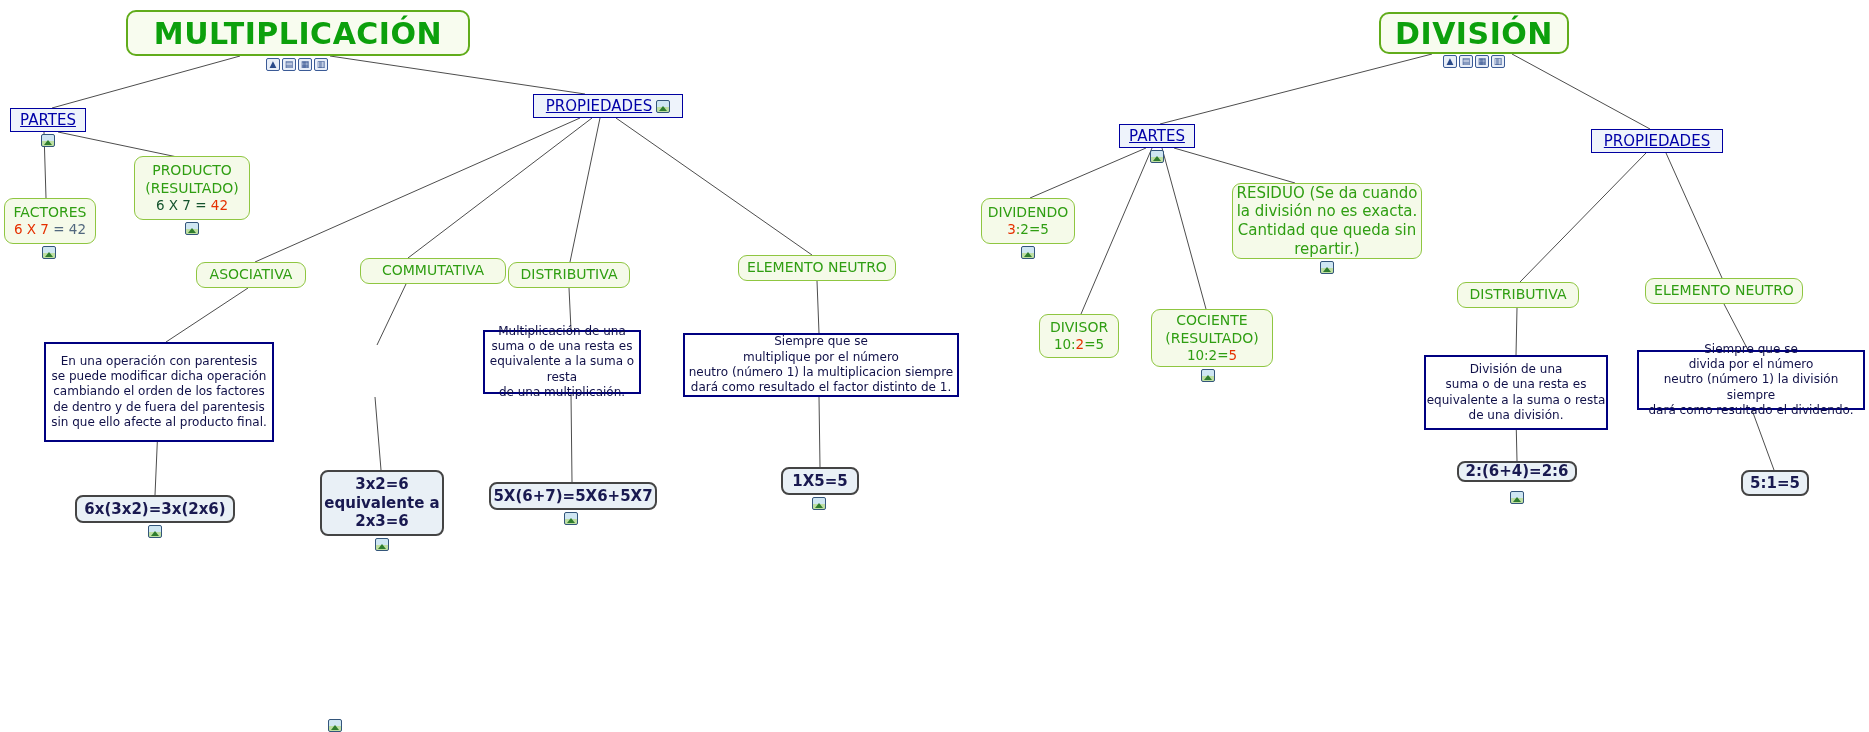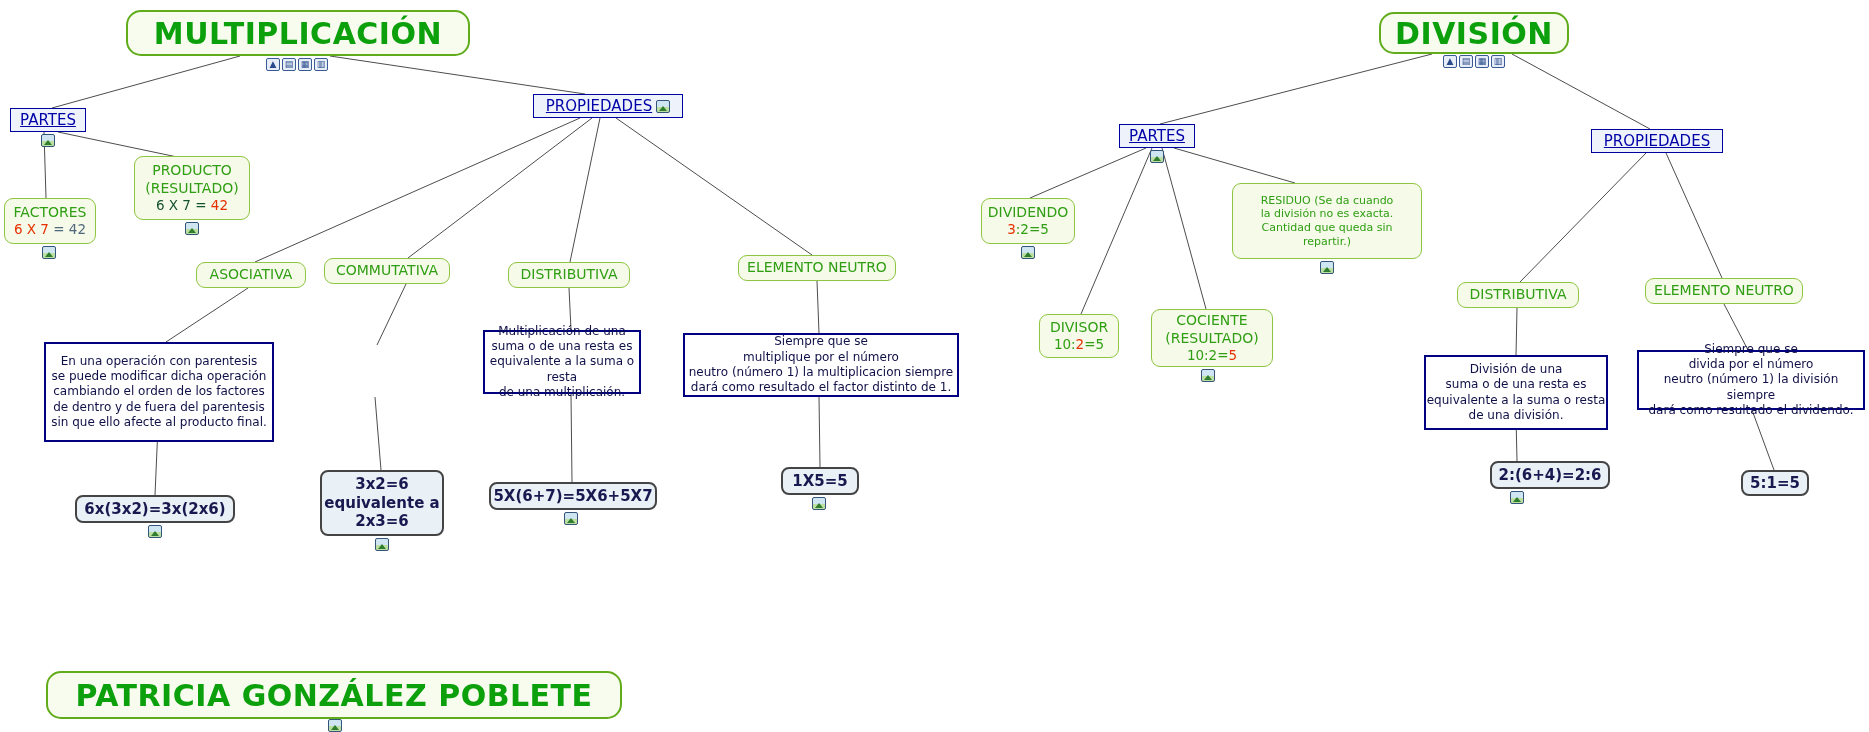--- a/index.html
+++ b/index.html
@@ -3,29 +3,29 @@
 <meta charset="utf-8">
 <style>
   *{margin:0;padding:0;box-sizing:border-box}
   html,body{background:#ffffff}
   body{font-family:"DejaVu Sans","Liberation Sans",sans-serif}
   .canvas{position:relative;width:1869px;height:732px;background:#ffffff;overflow:hidden}
   svg.wires{position:absolute;left:0;top:0}
   svg.wires line{stroke:#4d4d4d;stroke-width:1}
 
   .title-box{position:absolute;display:flex;align-items:center;justify-content:center;
-    border:2px solid #61ac1b;border-radius:15px;background:#f8fcef;color:#0ca00c;
+    border:2px solid #61ac1b;border-radius:10px;background:#f8fcef;color:#0ca00c;
     font-weight:bold;font-size:30px;letter-spacing:.5px;white-space:nowrap}
   .node-blue{position:absolute;display:flex;align-items:center;justify-content:center;gap:4px;
     border:1px solid #0000a0;background:#eef3fb;color:#0000a8;font-size:15px;white-space:nowrap}
   .node-blue .lbl{text-decoration:underline}
   .node-green{position:absolute;display:flex;flex-direction:column;align-items:center;justify-content:center;
     border:1px solid #8fc641;border-radius:9px;background:#f5fae9;color:#2f9e12;
     font-size:14px;text-align:center;line-height:1.25;white-space:pre-line}
-  .node-green.small-label{font-size:11px}
+  .node-green.small-label{font-size:15px}
   .desc-box{position:absolute;display:flex;flex-direction:column;align-items:center;justify-content:center;
     border:2px solid #000080;background:#ffffff;color:#101048;font-size:12px;line-height:1.28;
     text-align:center;white-space:pre-line}
   .underline{}
   .ex-box{position:absolute;display:flex;align-items:center;justify-content:center;
     border:2px solid #444444;border-radius:8px;background:#e9f0f6;color:#191950;
     font-weight:bold;font-size:15px;text-align:center;line-height:1.25;white-space:pre-line}
   .formula{font-size:13.5px;white-space:nowrap}
   .fred{color:#e53000}
   .f-gray{color:#51677e}
@@ -106,21 +106,21 @@
   <div class="node-green" style="left:134px;top:156px;width:116px;height:64px">
     <span>PRODUCTO
 (RESULTADO)</span>
     <span class="formula"><span class="f-dark">6 X 7 = </span><span class="fred">42</span></span>
   </div>
   <span class="ric" style="left:185px;top:222px"></span>
 
   <div class="node-green" style="left:196px;top:262px;width:110px;height:26px">
     <span>ASOCIATIVA</span>
   </div>
-  <div class="node-green" style="left:324px;top:258px;width:126px;height:26px">
+  <div class="node-green" style="left:360px;top:258px;width:146px;height:26px">
     <span>COMMUTATIVA</span>
   </div>
   <div class="node-green" style="left:508px;top:262px;width:122px;height:26px">
     <span>DISTRIBUTIVA</span>
   </div>
   <div class="node-green" style="left:738px;top:255px;width:158px;height:26px">
     <span>ELEMENTO NEUTRO</span>
   </div>
 
   <div class="desc-box" style="left:44px;top:342px;width:230px;height:100px">
@@ -223,27 +223,24 @@
 equivalente a la suma o resta
 de una división.</span>
   </div>
   <div class="desc-box" style="left:1637px;top:350px;width:228px;height:60px">
     <span>Siempre que se
 divida por el número
 neutro (número 1) la división siempre</span>
     <span class="underline">dará como resultado el dividendo.</span>
   </div>
 
-  <div class="ex-box" style="left:1490px;top:461px;width:120px;height:28px">
+  <div class="ex-box" style="left:1457px;top:461px;width:120px;height:21px">
     <span>2:(6+4)=2:6</span>
   </div>
   <span class="ric" style="left:1510px;top:491px"></span>
 
   <div class="ex-box" style="left:1741px;top:470px;width:68px;height:26px">
     <span>5:1=5</span>
   </div>
 
-  <div class="title-box" style="left:46px;top:671px;width:576px;height:48px">
-    <span>PATRICIA GONZÁLEZ POBLETE</span>
-  </div>
   <span class="ric" style="left:328px;top:719px"></span>
 
 </div>
 
 </body></html>

